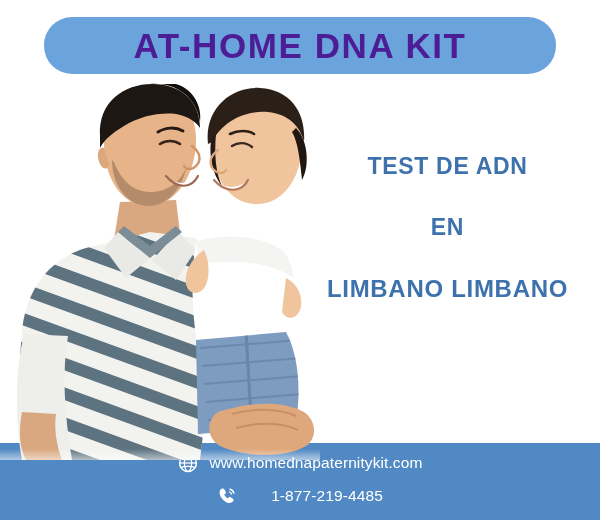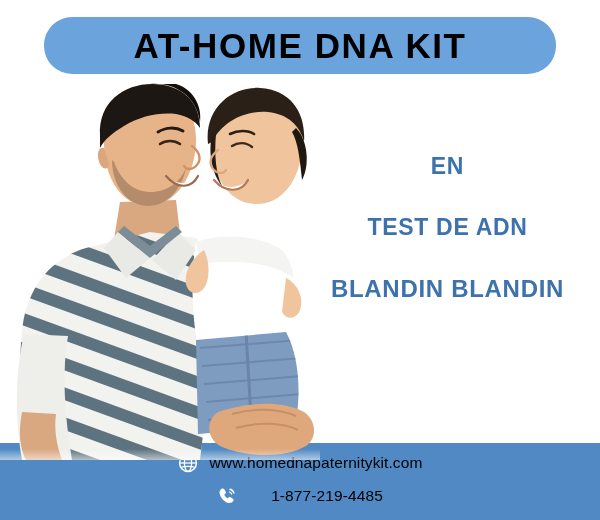--- a/index.html
+++ b/index.html
@@ -30,21 +30,21 @@
     width: 512px;
     height: 57px;
     background: #6ba3dd;
     border-radius: 28px;
     display: flex;
     align-items: center;
     justify-content: center;
     box-sizing: border-box;
   }
   .header-title {
-    color: #000000;
+    color: #4c1d95;
     font-size: 35px;
     font-weight: bold;
     letter-spacing: 1.6px;
     line-height: 1;
     white-space: nowrap;
     text-align: center;
   }
 
   
   .photo-wrap {
@@ -108,21 +108,21 @@
   .contact-item {
     display: flex;
     align-items: center;
     gap: 24px;
   }
   .footer-text {
     font-size: 15.5px;
     font-weight: normal;
     letter-spacing: 0.1px;
     white-space: nowrap;
-    color: #000000;
+    color: #ffffff;
     text-align: right;
   }
   .icon {
     display: inline-flex;
     align-items: center;
     justify-content: center;
     flex: none;
   }
   .icon-globe { width: 20px; height: 20px; margin-right: 12px; }
   .icon-phone { width: 20px; height: 20px; margin-right: 10px; }
@@ -247,23 +247,23 @@
       <path d="M218,330 C248,320 282,318 304,330 C316,338 318,356 306,364
                C286,376 246,376 220,364 C206,356 206,338 218,330 Z" fill="#dfa87c"></path>
       <path d="M232,332 C252,326 278,326 296,334" stroke="#c88f66" stroke-width="2" fill="none"></path>
       <path d="M236,346 C256,340 282,340 298,348" stroke="#c88f66" stroke-width="2" fill="none"></path>
 
       <rect x="0" y="300" width="320" height="78" fill="url(#softFade)"></rect>
     </svg>
   </div>
 
   <div class="headline">
+    <div class="headline-line l1">TEST DE ADN</div>
     <div class="headline-line l2">EN</div>
-    <div class="headline-line l1">TEST DE ADN</div>
-    <div class="headline-line l3">BLANDIN BLANDIN</div>
+    <div class="headline-line l3">LIMBANO LIMBANO</div>
   </div>
 
   <div class="footer">
 
     <div class="footer-row footer-row-web">
       <span class="icon icon-globe">
         <svg width="20" height="20" viewBox="0 0 20 20" xmlns="http://www.w3.org/2000/svg" aria-hidden="true">
           <circle cx="10" cy="10" r="8.4" fill="none" stroke="#ffffff" stroke-width="1.5"></circle>
           <ellipse cx="10" cy="10" rx="3.6" ry="8.4" fill="none" stroke="#ffffff" stroke-width="1.3"></ellipse>
           <line x1="1.6" y1="10" x2="18.4" y2="10" stroke="#ffffff" stroke-width="1.3"></line>

